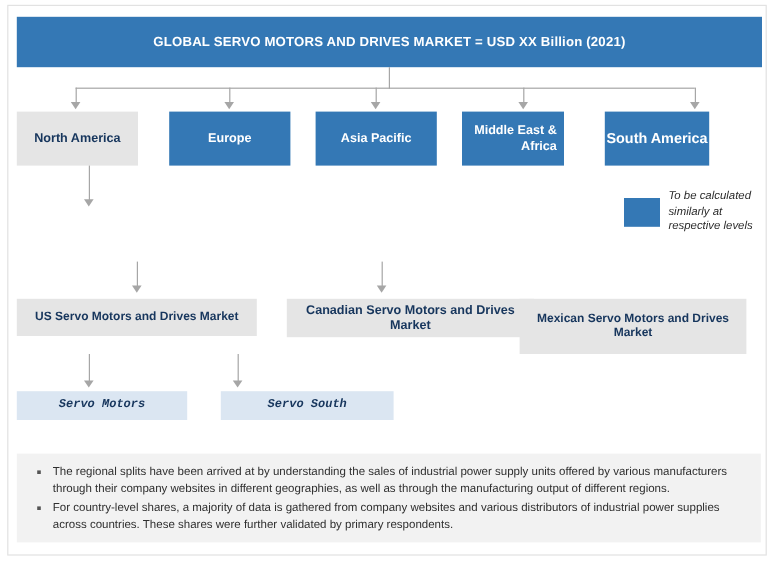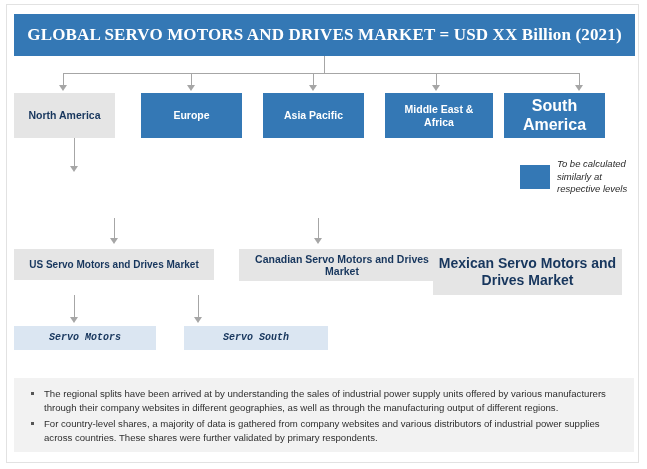--- a/index.html
+++ b/index.html
@@ -50,37 +50,36 @@
     color: #17365d;
     font-weight: bold;
     font-style: italic;
     font-family: Liberation Mono, monospace;
   }
   #title-box {
     left: 14px;
     top: 14px;
     width: 621px;
     height: 42px;
-    font-size: 17px;
+    font-size: 11px;
     letter-spacing: 0.15px;
-    font-family: Liberation Serif, serif;
   }
   #region-north-america { left: 14px;  top: 93px;  width: 101px; height: 45px; font-size: 10.5px; }
   #region-europe        { left: 141px; top: 93px; width: 101px; height: 45px; font-size: 10.5px; }
   #region-asia-pacific  { left: 263px; top: 93px; width: 101px; height: 45px; font-size: 10.5px; }
-  #region-middle-east   { left: 385px; top: 93px; width: 108px; height: 45px; font-size: 10.5px; padding: 0 6px; }
-  #region-south-america { left: 504px; top: 93px; width: 101px; height: 45px; font-size: 16px; }
+  #region-middle-east   { left: 385px; top: 93px; width: 85px; height: 45px; font-size: 10.5px; padding: 0 6px; text-align: right; }
+  #region-south-america { left: 504px; top: 93px; width: 87px; height: 45px; font-size: 12px; }
 
   #na-market-box {
     left: 14px; top: 174px; width: 507px; height: 44px; font-size: 11px;
   }
 
   #country-us       { left: 14px;  top: 249px; width: 200px; height: 31px; font-size: 10px; }
   #country-canada   { left: 239px; top: 249px; width: 206px; height: 32px; font-size: 10.5px; padding: 0 10px; }
-  #country-mexico   { left: 433px; top: 249px; width: 189px; height: 46px; font-size: 14px; padding: 0 4px; }
+  #country-mexico   { left: 433px; top: 249px; width: 189px; height: 46px; font-size: 10px; padding: 0 4px; }
 
   #leaf-servo-motors { left: 14px;  top: 326px; width: 142px; height: 24px; font-size: 10px; }
   #leaf-servo-drives { left: 184px; top: 326px; width: 144px; height: 24px; font-size: 10px; }
 
   
   #legend {
     position: absolute;
     left: 520px;
     top: 158px;
     width: 118px;

